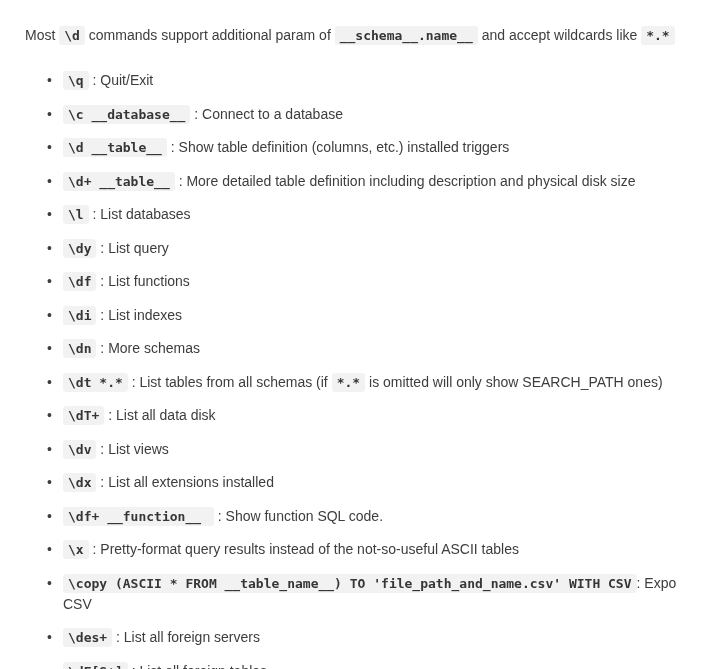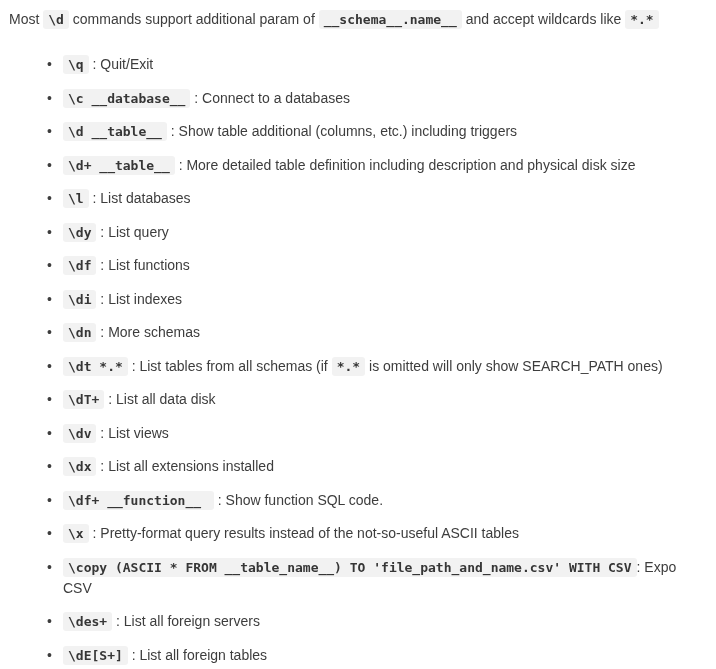--- a/index.html
+++ b/index.html
@@ -14,21 +14,21 @@
     font-family: "Liberation Sans", sans-serif;
     font-size: 14px;
     color: #3d3d3d;
   }
   .doc {
     width: 716px;
     height: 669px;
     overflow: hidden;
   }
   .intro {
-    margin: 0;
+    margin: 16px;
     padding: 9px 0 0 9px;
     line-height: 21px;
   }
   ul.cmd-list {
     list-style: none;
     margin: 24px 0 0 0;
     padding: 0 0 0 63px;
   }
   ul.cmd-list li {
     position: relative;
@@ -59,22 +59,22 @@
     white-space: pre-wrap;
   }
 </style>
 </head>
 <body>
 
 <div class="doc">
   <p class="intro"><span class="txt">Most </span><span class="chip">\d</span><span class="txt"> commands support additional param of </span><span class="chip">__schema__.name__</span><span class="txt"> and accept wildcards like </span><span class="chip">*.*</span></p>
   <ul class="cmd-list">
       <li><span class="marker">•</span><span class="chip">\q</span><span class="txt"> : Quit/Exit</span></li>
-      <li><span class="marker">•</span><span class="chip">\c __database__</span><span class="txt"> : Connect to a databases</span></li>
-      <li><span class="marker">•</span><span class="chip">\d __table__</span><span class="txt"> : Show table additional (columns, etc.) including triggers</span></li>
+      <li><span class="marker">•</span><span class="chip">\c __database__</span><span class="txt"> : Connect to a database</span></li>
+      <li><span class="marker">•</span><span class="chip">\d __table__</span><span class="txt"> : Show table definition (columns, etc.) installed triggers</span></li>
       <li><span class="marker">•</span><span class="chip">\d+ __table__</span><span class="txt"> : More detailed table definition including description and physical disk size</span></li>
       <li><span class="marker">•</span><span class="chip">\l</span><span class="txt"> : List databases</span></li>
       <li><span class="marker">•</span><span class="chip">\dy</span><span class="txt"> : List query</span></li>
       <li><span class="marker">•</span><span class="chip">\df</span><span class="txt"> : List functions</span></li>
       <li><span class="marker">•</span><span class="chip">\di</span><span class="txt"> : List indexes</span></li>
       <li><span class="marker">•</span><span class="chip">\dn</span><span class="txt"> : More schemas</span></li>
       <li><span class="marker">•</span><span class="chip">\dt *.*</span><span class="txt"> : List tables from all schemas (if </span><span class="chip">*.*</span><span class="txt"> is omitted will only show SEARCH_PATH ones)</span></li>
       <li><span class="marker">•</span><span class="chip">\dT+</span><span class="txt"> : List all data disk</span></li>
       <li><span class="marker">•</span><span class="chip">\dv</span><span class="txt"> : List views</span></li>
       <li><span class="marker">•</span><span class="chip">\dx</span><span class="txt"> : List all extensions installed</span></li>

